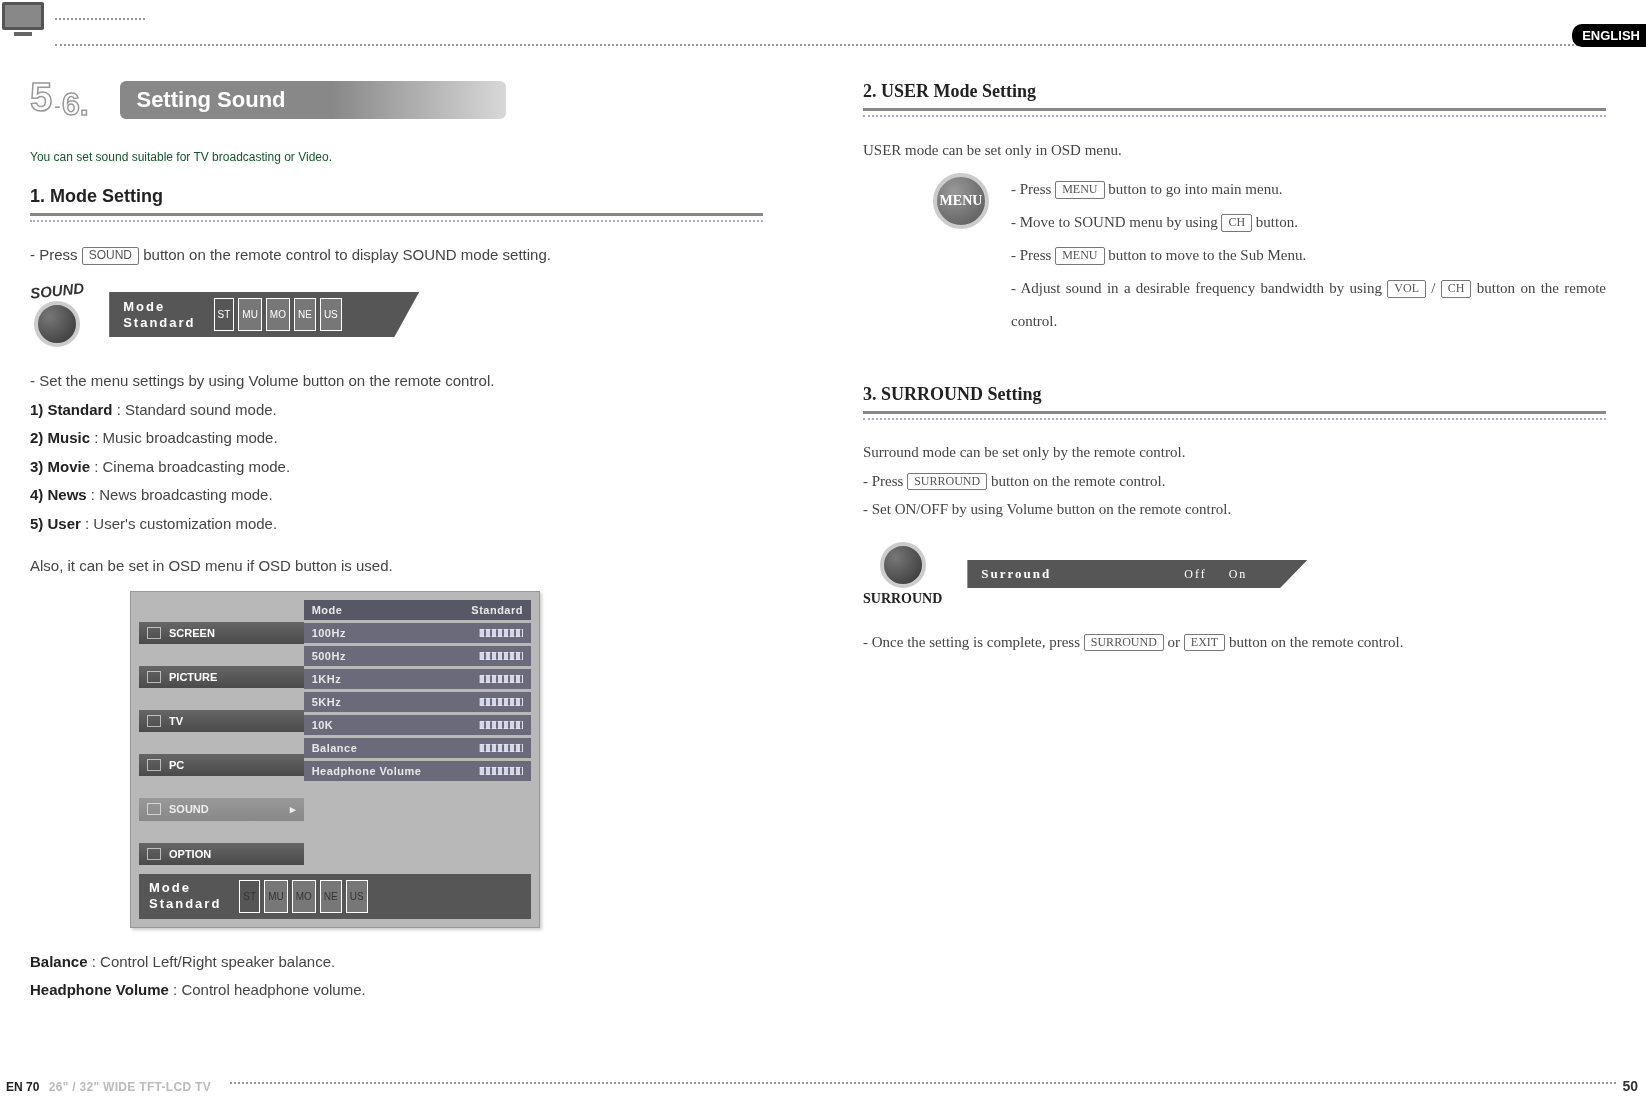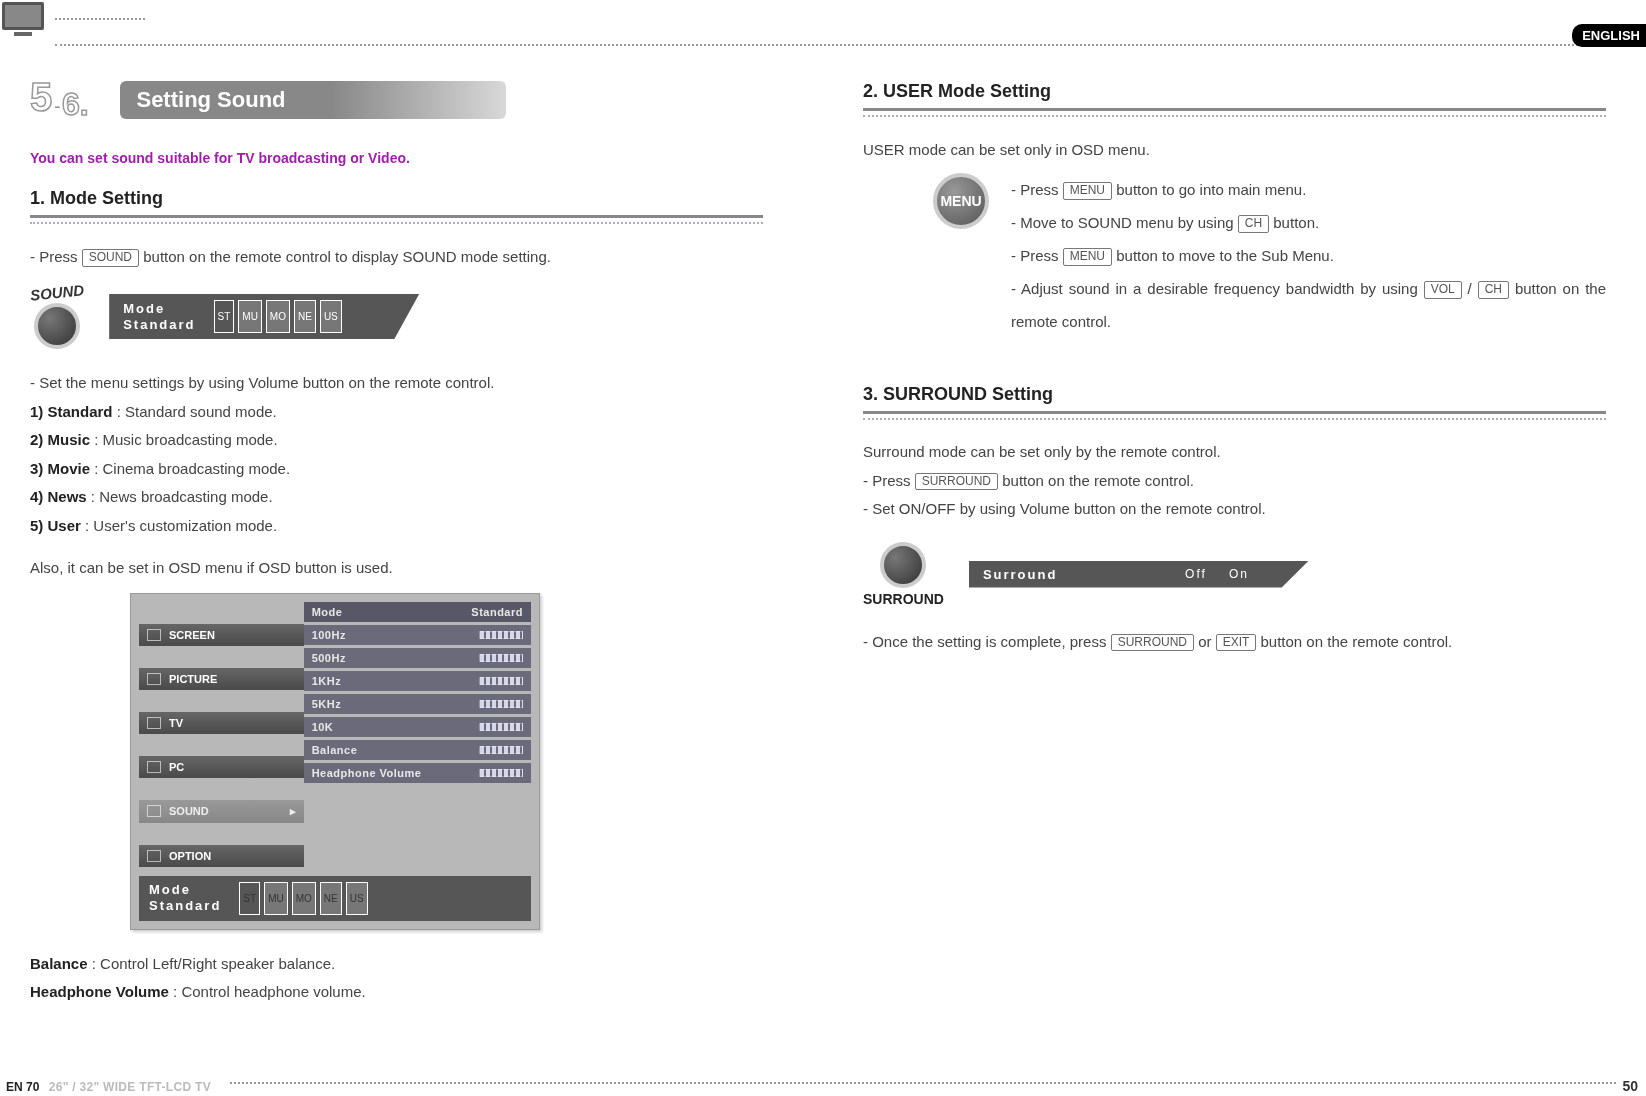--- a/index.html
+++ b/index.html
@@ -44,38 +44,38 @@
   .page {
     position: absolute;
     top: 75px; bottom: 30px;
     display: flex;
   }
   .col {
     width: 823px;
     padding: 0 60px 0 30px;
     position: relative;
   }
-  .col.right { padding: 0 40px 0 40px; }
+  .col.right { padding: 0 40px 0 40px; font-family: Liberation Serif, serif; }
 
   .section-num {
     display: inline-block;
     vertical-align: middle;
   }
   .section-title-bar {
     display: inline-block;
     vertical-align: middle;
     margin-left: 16px;
     background: linear-gradient(90deg,#888 0%,#888 55%,#d8d8d8 100%);
     color: #fff;
     font-weight: bold;
     font-size: 22px;
     padding: 6px 220px 6px 16px;
     border-radius: 6px;
   }
-  .intro { margin: 25px 0 22px 0; font-size: 14px; color: #a21caf; font-weight: bold; }
+  .intro { margin: 25px 0 22px 0; font-size: 12px; color: #14532d; }
 
   .subhead-bar {
     border-bottom: 3px solid #888;
     margin-bottom: 4px;
     padding-bottom: 2px;
   }
   .subhead-dotted {
     border-bottom: 2px dotted #aac;
     margin-bottom: 18px;
   }

